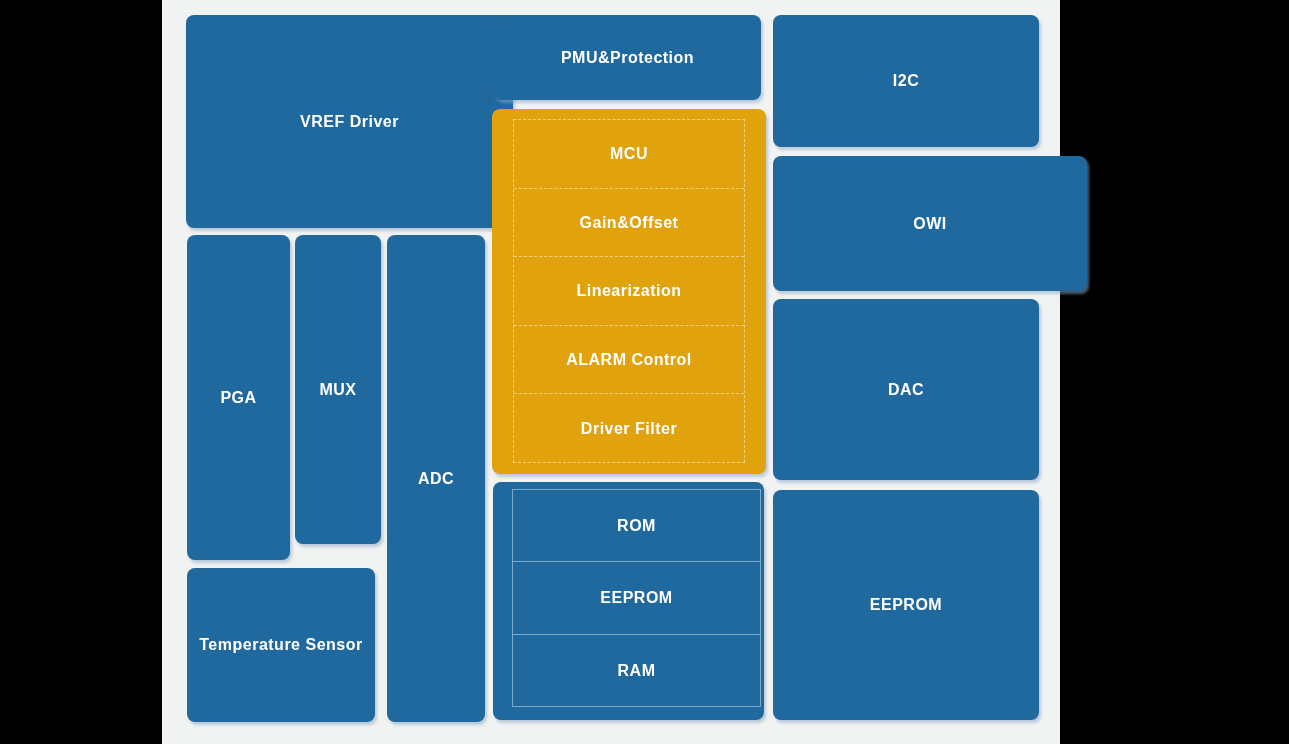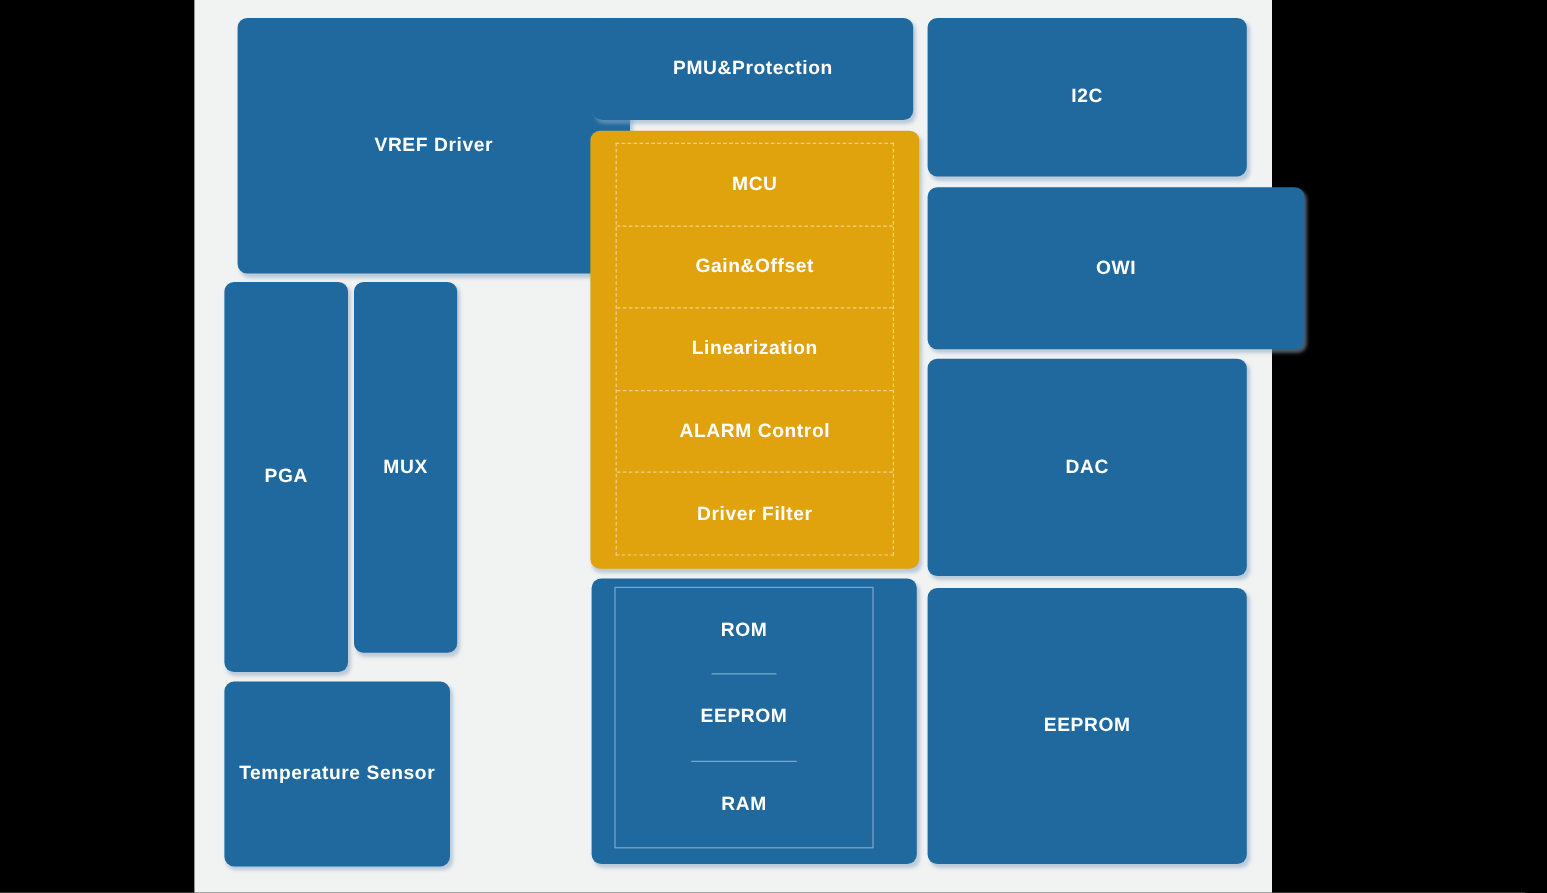--- a/index.html
+++ b/index.html
@@ -29,26 +29,26 @@
   }
   .inner .row{
     flex:1 1 auto;display:flex;align-items:center;justify-content:center;
     text-align:center;padding:4px 8px;
   }
   
   #mcu-group .inner{border:1px dashed rgba(255,250,230,.55);left:21px;top:10px;width:232px;height:344px;}
   #mcu-group .row{border-bottom:1px dashed rgba(255,250,230,.55);}
   #mcu-group .row:last-child{border-bottom:0;}
   
-  #memory-group .inner{border:1px solid rgba(255,255,255,.42);left:19px;top:7px;width:216px;height:218px;align-items:center;}
+  #memory-group .inner{border:1px solid rgba(255,255,255,.42);left:19px;top:7px;width:249px;height:218px;}
   #memory-group .row{border-bottom:1px solid rgba(255,255,255,.42);}
   #memory-group .row:last-child{border-bottom:0;}
 
   
-  #vref-driver {left:24px; top:15px; width:327px;height:213px;margin-left:12px;}
+  #vref-driver {left:24px; top:15px; width:327px;height:213px;}
   #pga         {left:25px; top:235px;width:103px;height:325px;}
   #mux         {left:133px;top:235px;width:86px; height:309px;text-align:center;}
   #adc         {left:225px;top:235px;width:98px; height:487px;}
   #temp-sensor {left:25px; top:568px;width:188px;height:154px;}
   #pmu         {left:332px;top:15px; width:267px;height:85px;}
   #mcu-group   {left:330px;top:109px;width:274px;height:365px;}
   #memory-group{left:331px;top:482px;width:271px;height:238px;}
   #i2c         {left:611px;top:15px; width:266px;height:132px;}
   #owi         {left:611px;top:156px;width:314px;height:135px;}
   #dac         {left:611px;top:299px;width:266px;height:181px;}
@@ -65,20 +65,23 @@
     </div>
 
     <div class="blk" id="pga">
       <span>PGA</span>
     </div>
 
     <div class="blk" id="mux">
       <span>MUX</span>
     </div>
 
+    <div class="blk" id="adc">
+      <span>ADC</span>
+    </div>
 
     <div class="blk" id="temp-sensor">
       <span>Temperature Sensor</span>
     </div>
 
     <div class="blk" id="pmu">
       <span>PMU&amp;Protection</span>
     </div>
 
     <div class="blk orange" id="mcu-group">

